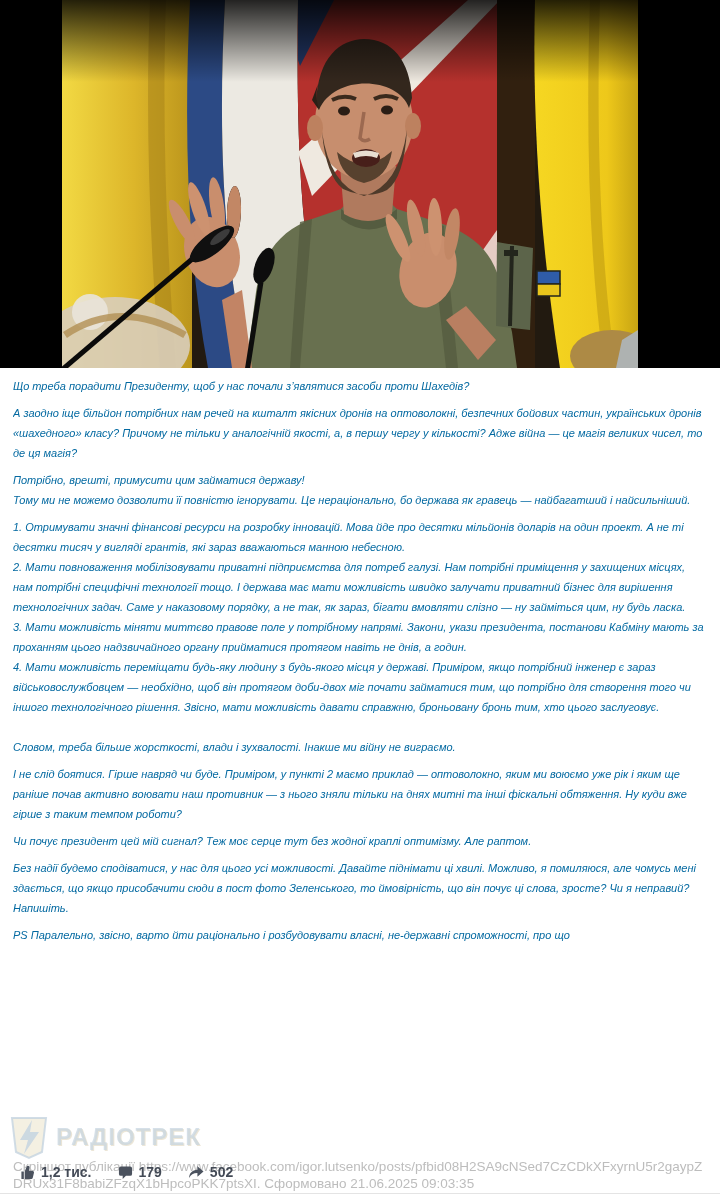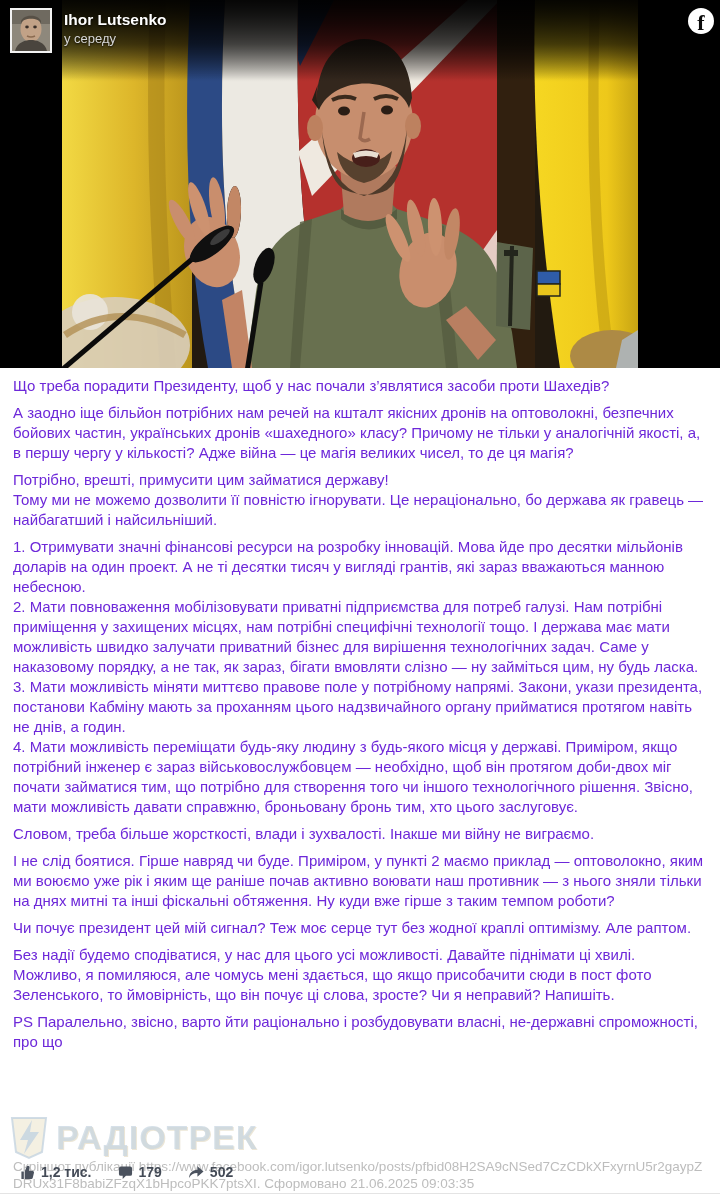--- a/index.html
+++ b/index.html
@@ -18,27 +18,27 @@
   #author-name{position:absolute;left:64px;top:11px;color:#ffffff;font-size:15.5px;font-weight:bold;
     text-shadow:0 1px 2px rgba(0,0,0,.8);}
   #post-time{position:absolute;left:64px;top:31px;color:#d6d6d6;font-size:13px;
     text-shadow:0 1px 2px rgba(0,0,0,.8);}
   #fb-badge{position:absolute;left:688px;top:8px;width:26px;height:26px;border-radius:50%;
     background:#ffffff;display:flex;align-items:center;justify-content:center;}
   #fb-badge span{color:#0b0b0b;font-weight:bold;font-size:22px;line-height:22px;
     font-family:"Liberation Serif", serif;position:relative;top:2px;}
   
   #post-body{position:absolute;left:13px;top:376px;width:694px;height:782px;overflow:hidden;
-    color:#6d28d9;font-size:15px;line-height:20px;}
+    color:#0369a1;font-size:11px;line-height:20px;font-style:italic;}
   .para{margin:0 0 7px 0;white-space:pre-line;}
   .li{margin:0;}
-  .list-block{margin:0 0 7px 0;}
+  .list-block{margin:0 0 20px 0;}
   
   #watermark{position:absolute;left:8px;top:1114px;display:flex;align-items:center;opacity:0.55;pointer-events:none;}
-  #watermark .wm-text{font-size:34px;font-weight:bold;letter-spacing:1px;
+  #watermark .wm-text{font-size:24px;font-weight:bold;letter-spacing:1px;
     color:rgba(155,180,200,0.75);text-shadow:1px 1px 0 rgba(205,190,150,0.7);}
   
   #caption{position:absolute;left:13px;top:1158px;width:694px;color:#bdbdbd;font-size:13.5px;
     line-height:17px;word-break:break-all;}
   #reactions{position:absolute;left:20px;top:1164px;display:flex;
     color:#434a56;font-size:14px;font-weight:bold;}
   #reactions .rx{display:flex;align-items:center;margin-right:26px;}
   #reactions .rx svg{margin-right:6px;}
   #bottom-line{position:absolute;left:0;top:1193px;width:720px;height:1px;background:#e4e4e4;}
 </style>
@@ -174,39 +174,20 @@
           <ellipse cx="220" cy="237" rx="12" ry="4" transform="rotate(-38 220 237)" fill="#3c3c3c"></ellipse>
           <line x1="247" y1="372" x2="261" y2="282" stroke="#0d0d0d" stroke-width="5"></line>
           <ellipse cx="264" cy="266" rx="19" ry="9" transform="rotate(-70 264 266)" fill="#0d0d0d"></ellipse>
         </g>
       </g>
 
       <rect x="0" y="0" width="720" height="82" fill="url(#hdrGrad)"></rect>
     </svg>
   </div>
 
-  <div id="post-header">
-    <div id="avatar">
-      <svg width="38" height="41" viewBox="0 0 38 41">
-        <rect width="38" height="41" fill="#8e887c"></rect>
-        <rect width="38" height="14" fill="#6f6a60"></rect>
-        <ellipse cx="19" cy="19" rx="10.5" ry="13" fill="#c2a287"></ellipse>
-        <path d="M9,14 C10,7 28,7 29,14 L29,11 C26,4 12,4 9,11 Z" fill="#575046"></path>
-        <ellipse cx="15" cy="17" rx="1.8" ry="1.4" fill="#3a2f28"></ellipse>
-        <ellipse cx="23" cy="17" rx="1.8" ry="1.4" fill="#3a2f28"></ellipse>
-        <path d="M15,26 Q19,28 23,26" stroke="#8a6a50" stroke-width="1.4" fill="none"></path>
-        <path d="M3,41 C5,32 14,30 19,30 C24,30 33,32 35,41 Z" fill="#4a453e"></path>
-      </svg>
-    </div>
-    <div id="author-name">Ihor Lutsenko</div>
-    <div id="post-time">у середу</div>
-    <div id="fb-badge">
-        <span>f</span>
-      </div>
-  </div>
 
   <div id="post-body">
     <p class="para">Що треба порадити Президенту, щоб у нас почали з’являтися засоби проти Шахедів?</p>
     <p class="para">А заодно іще більйон потрібних нам речей на кшталт якісних дронів на оптоволокні, безпечних бойових частин, українських дронів «шахедного» класу? Причому не тільки у аналогічній якості, а, в першу чергу у кількості? Адже війна — це магія великих чисел, то де ця магія?</p>
     <p class="para">Потрібно, врешті, примусити цим займатися державу!
 Тому ми не можемо дозволити її повністю ігнорувати. Це нераціонально, бо держава як гравець — найбагатший і найсильніший.</p>
     <div class="list-block">
       <div class="li">1. Отримувати значні фінансові ресурси на розробку інновацій. Мова йде про десятки мільйонів доларів на один проект. А не ті десятки тисяч у вигляді грантів, які зараз вважаються манною небесною.</div>
       <div class="li">2. Мати повноваження мобілізовувати приватні підприємства для потреб галузі. Нам потрібні приміщення у захищених місцях, нам потрібні специфічні технології тощо. І держава має мати можливість швидко залучати приватний бізнес для вирішення технологічних задач. Саме у наказовому порядку, а не так, як зараз, бігати вмовляти слізно — ну займіться цим, ну будь ласка.</div>
       <div class="li">3. Мати можливість міняти миттєво правове поле у потрібному напрямі. Закони, укази президента, постанови Кабміну мають за проханням цього надзвичайного органу прийматися протягом навіть не днів, а годин.</div>

